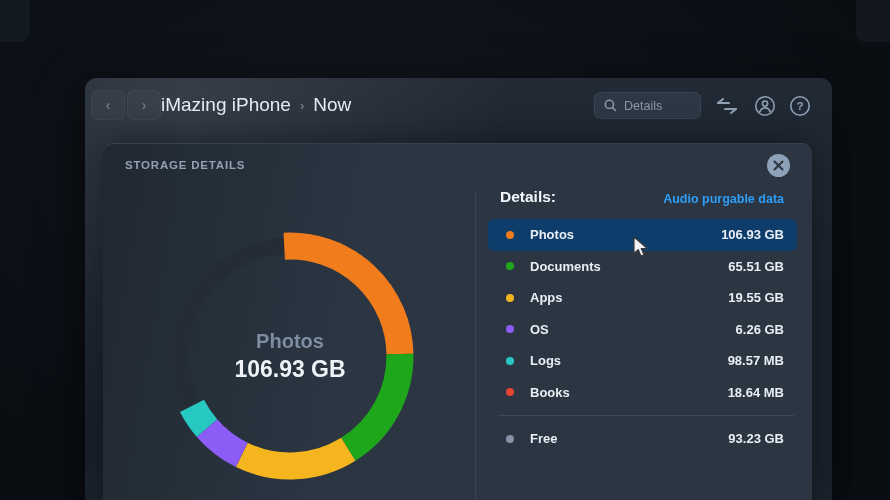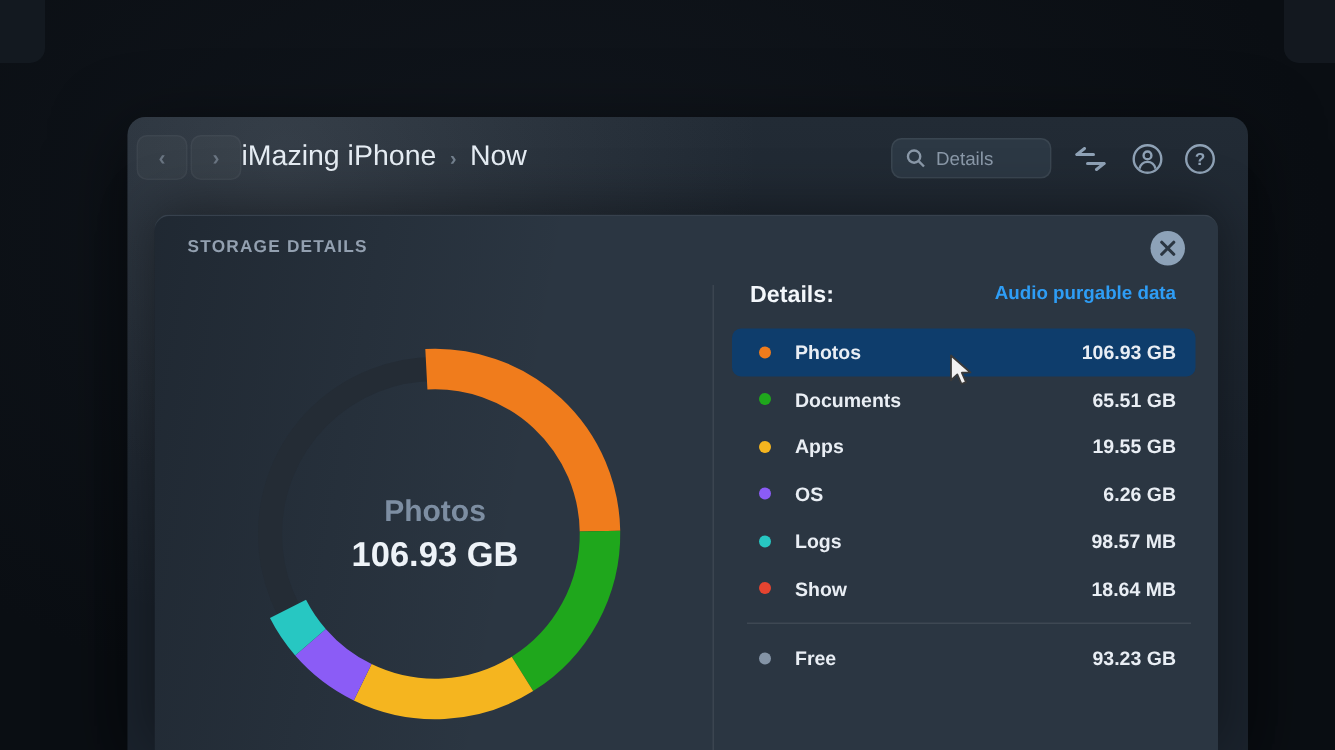--- a/index.html
+++ b/index.html
@@ -50,21 +50,21 @@
 
   .chart-wrap { position:absolute; left:47px; top:72px; width:280px; height:280px; }
   .chart-center { position:absolute; inset:0; display:flex; flex-direction:column; align-items:center;
     justify-content:center; gap:3px; pointer-events:none; }
   .chart-center .c-label { font-size:20px; font-weight:bold; color:#7d8ea2; }
   .chart-center .c-value { font-size:23px; font-weight:bold; color:#eef3f8; }
 
   .v-divider { position:absolute; left:372px; top:46px; bottom:0; width:1px; background:rgba(255,255,255,.08); }
 
   .details { position:absolute; left:395px; top:44px; width:296px; }
-  .details-head { display:flex; align-items:flex-start; justify-content:space-between; padding:0 10px 0 2px; margin-bottom:13px; }
+  .details-head { display:flex; align-items:flex-end; justify-content:space-between; padding:0 10px 0 2px; margin-bottom:13px; }
   .details-title { font-size:15.5px; font-weight:bold; color:#f3f7fb; }
   .purgable-link { font-size:12.5px; font-weight:bold; color:#2e9df5; cursor:default; }
 
   .detail-row { height:31.5px; display:flex; align-items:center; padding:0 10px 0 8px; border-radius:6px; }
   .detail-row .dot { width:8px; height:8px; border-radius:50%; margin-right:16px; flex:none; }
   .detail-row .row-label { font-size:13px; font-weight:600; color:#e9eef4; }
   .detail-row .row-value { margin-left:auto; font-size:13px; font-weight:600; color:#e9eef4; }
   .detail-row.selected { background:#0e3d6c; margin-left:-10px; margin-right:-3px; padding-left:18px; padding-right:13px; }
   .rows-sep { height:1px; background:rgba(255,255,255,.09); margin:7px 0; }
 
@@ -174,21 +174,21 @@
     <span class="row-label">OS</span>
     <span class="row-value">6.26 GB</span>
   </div>
           <div class="detail-row">
     <span class="dot" style="background: rgb(39, 199, 194);"></span>
     <span class="row-label">Logs</span>
     <span class="row-value">98.57 MB</span>
   </div>
           <div class="detail-row">
     <span class="dot" style="background: rgb(229, 68, 48);"></span>
-    <span class="row-label">Show</span>
+    <span class="row-label">Books</span>
     <span class="row-value">18.64 MB</span>
   </div>
         </div>
       <div class="rows-sep"></div>
       <div class="detail-row">
         <span class="dot" id="free-dot" style="background: rgb(132, 148, 166);"></span>
         <span class="row-label">Free</span>
         <span class="row-value">93.23 GB</span>
       </div>
     </div>

